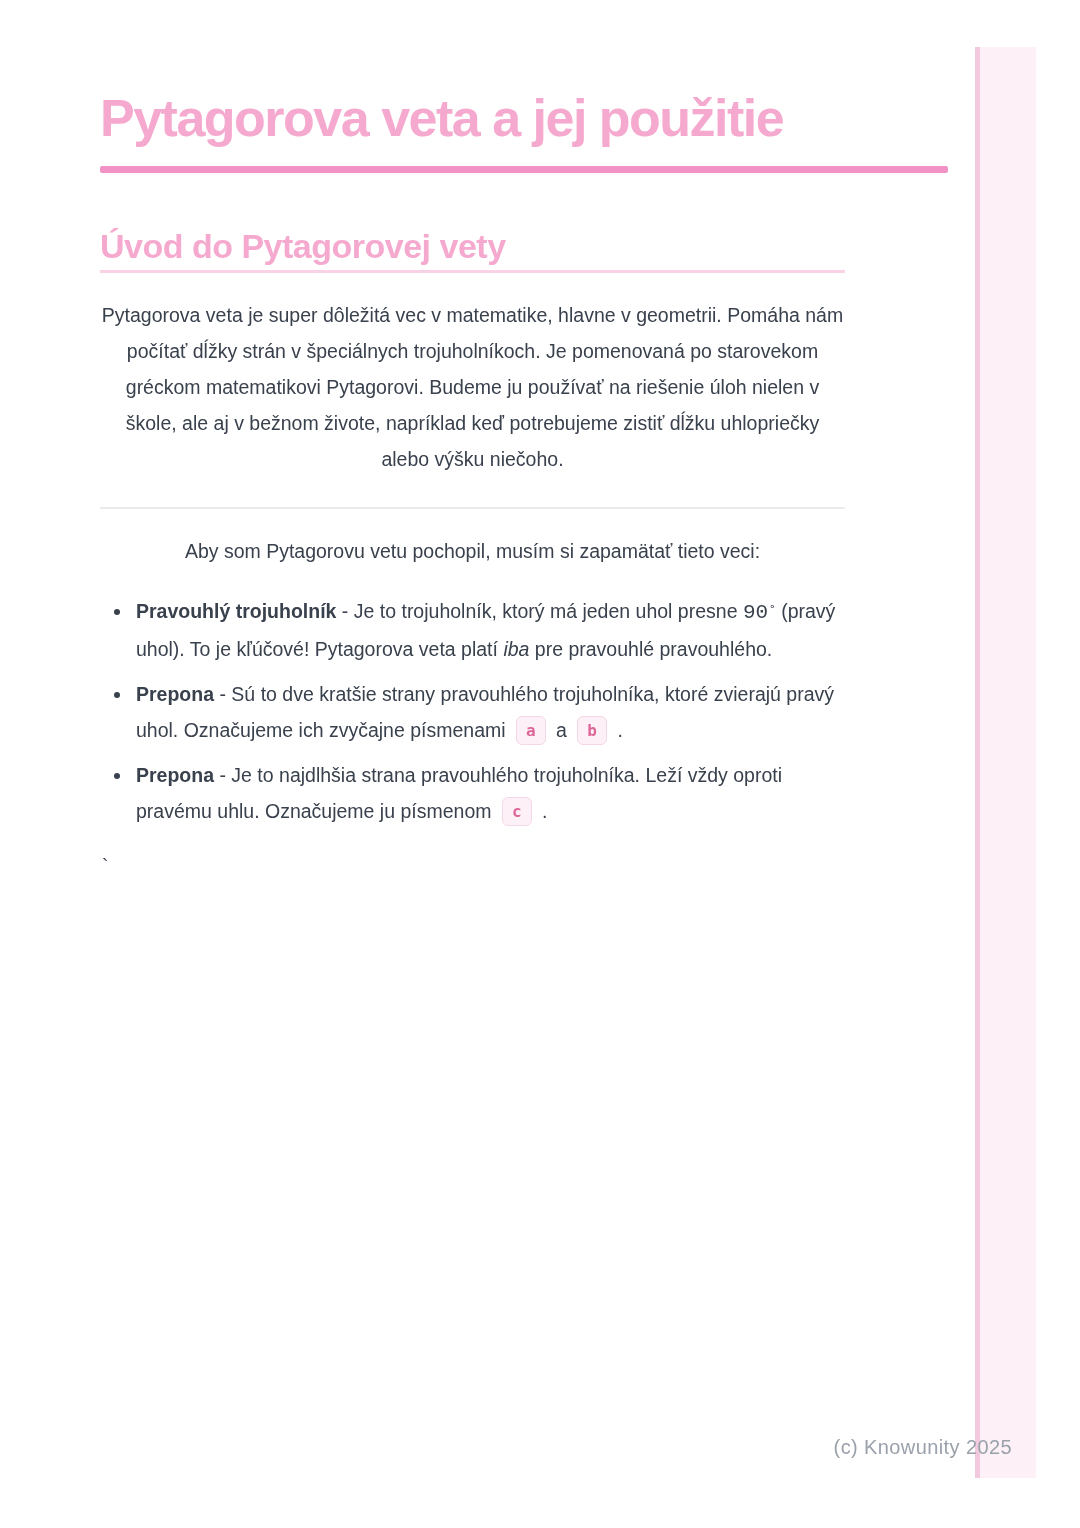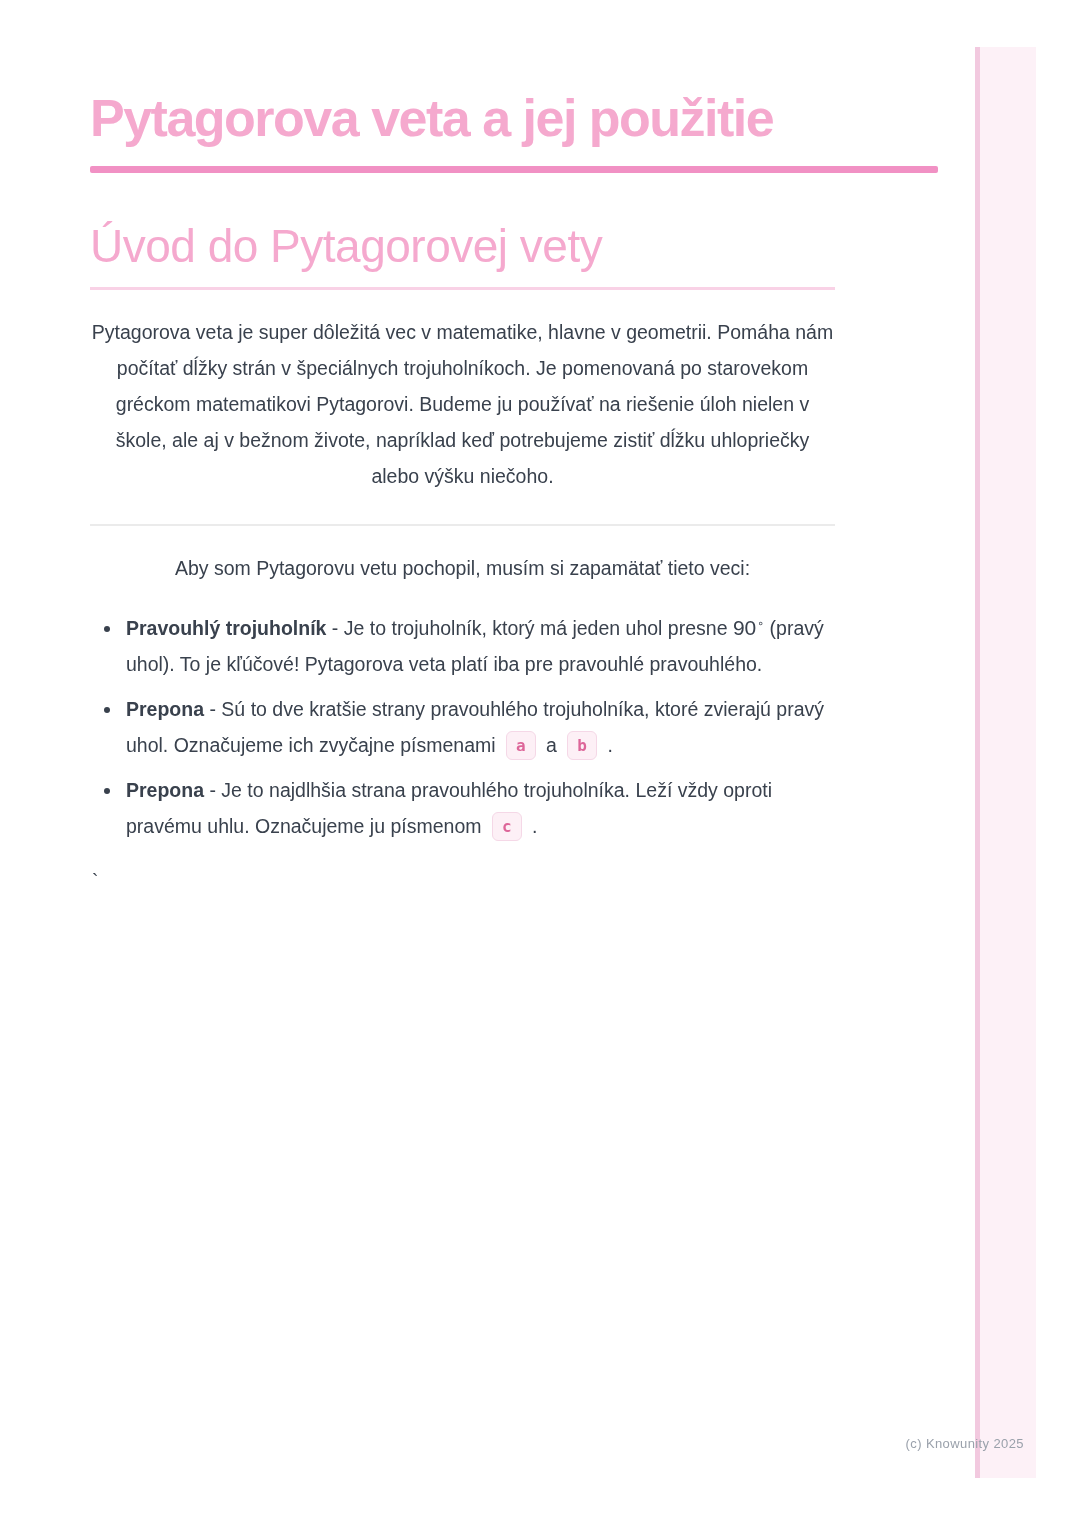--- a/index.html
+++ b/index.html
@@ -26,46 +26,46 @@
   .side-strip{
     position:absolute;
     left:975px;top:47px;
     width:61px;height:1431px;
     background:var(--strip_fill);
     border-left:5px solid var(--strip_border);
     box-sizing:border-box;
   }
   .content{
     position:absolute;
-    left:90px;top:88px;
+    left:100px;top:88px;
     width:850px;
   }
   h1.title{
     margin:0;
     font-size:52px;
     line-height:60px;
     font-weight:bold;
     letter-spacing:-1.5px;
     color:var(--accent);
   }
   .title-rule{
     margin-top:18px;
     width:848px;height:7px;
     background:var(--rule);
     border-radius:2px;
   }
   h2.section-heading{
     margin:53px 0 0 0;
-    font-size:46px;
+    font-size:34px;
     line-height:40px;
-    font-weight:normal;
+    font-weight:bold;
     letter-spacing:-0.5px;
     color:var(--accent);
     width:745px;
-    padding-bottom:21px;
+    padding-bottom:4px;
     border-bottom:3px solid var(--underline);
     box-sizing:border-box;
   }
   p.body-text{
     margin:24px 0 0 0;
     width:745px;
     font-size:19.5px;
     line-height:36px;
     color:var(--body_text);
     text-align:center;
@@ -84,23 +84,23 @@
     list-style:disc outside;
   }
   ul.bullets li{
     margin:0 0 9px 0;
     padding-left:3px;
     font-size:19.5px;
     line-height:36px;
     color:var(--body_text);
   }
   .b{font-weight:bold;}
-  .i{}
+  .i{font-style:italic;}
   .math{
-    font-family:Liberation Sans, sans-serif;
+    font-family:Liberation Mono, monospace;
     font-size:21px;
   }
   .math sup{
     font-size:11px;
     line-height:0;
     margin-left:1px;
   }
   .badge{
     display:inline-block;
     font-family:"DejaVu Sans Mono","Liberation Mono",monospace;
@@ -115,24 +115,24 @@
     margin:0 5px;
     vertical-align:1px;
   }
   p.stray{
     margin:26px 0 0 2px;
     font-size:19px;
     color:var(--body_text);
   }
   .footer{
     position:absolute;
-    left:12px;top:1436px;
+    left:0;top:1436px;
     width:1012px;
     text-align:right;
-    font-size:13px;
+    font-size:20px;
     letter-spacing:0.4px;
     color:var(--footer_text);
   }
 </style>
 </head>
 <body>
 
 <div class="page">
   <div class="side-strip"></div>
 

